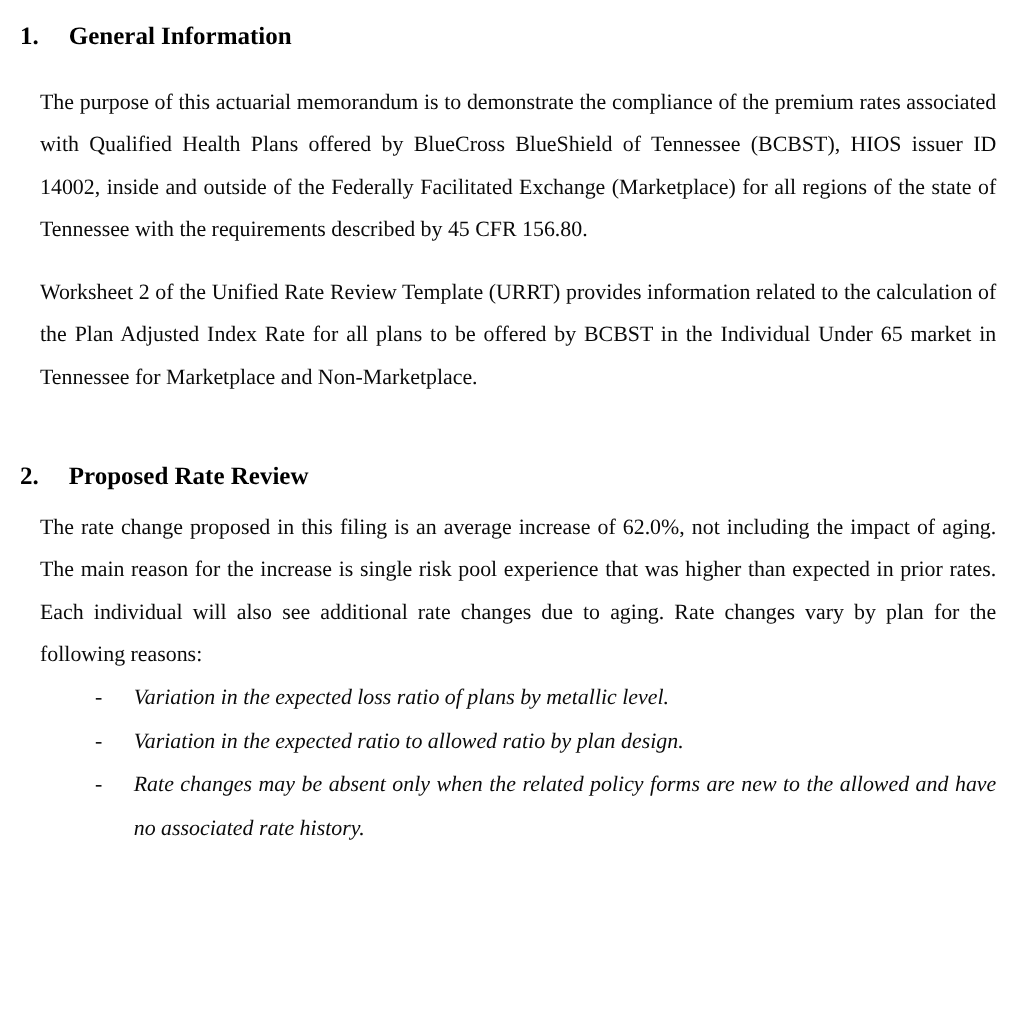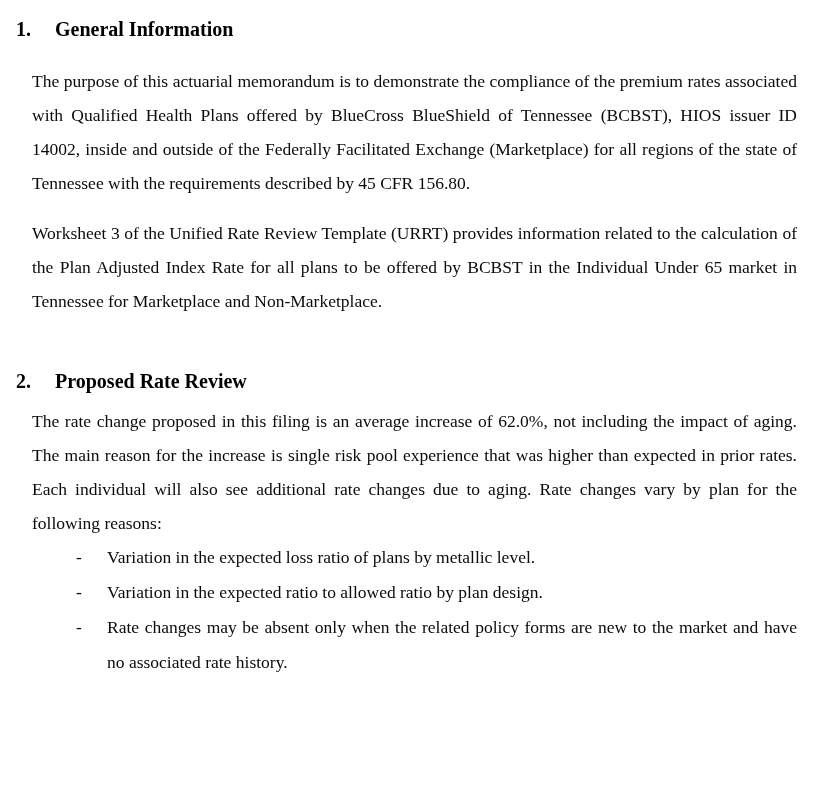--- a/index.html
+++ b/index.html
@@ -48,52 +48,53 @@
     line-height: 35px;
   }
   .bullet .dash {
     flex: 0 0 52px;
     box-sizing: border-box;
     padding-left: 21px;
   }
   .bullet .bullet-text {
     flex: 1;
     text-align: justify;
+    font-style: italic;
   }
 </style>
 </head>
 <body>
 
 <div class="page">
 
   <div class="section">
     <div class="heading heading-1">
       <span class="num">1.</span>
       <span class="title">General Information</span>
     </div>
     <p class="body-par">The purpose of this actuarial memorandum is to demonstrate the compliance of the premium rates associated with Qualified Health Plans offered by BlueCross BlueShield of Tennessee (BCBST), HIOS issuer ID 14002, inside and outside of the Federally Facilitated Exchange (Marketplace) for all regions of the state of Tennessee with the requirements described by 45 CFR 156.80.</p>
-    <p class="body-par">Worksheet 3 of the Unified Rate Review Template (URRT) provides information related to the calculation of the Plan Adjusted Index Rate for all plans to be offered by BCBST in the Individual Under 65 market in Tennessee for Marketplace and Non-Marketplace.</p>
+    <p class="body-par">Worksheet 2 of the Unified Rate Review Template (URRT) provides information related to the calculation of the Plan Adjusted Index Rate for all plans to be offered by BCBST in the Individual Under 65 market in Tennessee for Marketplace and Non-Marketplace.</p>
   </div>
 
   <div class="section">
     <div class="heading heading-2">
       <span class="num">2.</span>
       <span class="title">Proposed Rate Review</span>
     </div>
     <p class="body-par last-in-section">The rate change proposed in this filing is an average increase of 62.0%, not including the impact of aging.  The main reason for the increase is single risk pool experience that was higher than expected in prior rates.  Each individual will also see additional rate changes due to aging. Rate changes vary by plan for the following reasons:</p>
 
     <div class="bullet-list">
       <div class="bullet">
         <span class="dash">-</span>
         <span class="bullet-text">Variation in the expected loss ratio of plans by metallic level.</span>
       </div>
       <div class="bullet">
         <span class="dash">-</span>
         <span class="bullet-text">Variation in the expected ratio to allowed ratio by plan design.</span>
       </div>
       <div class="bullet">
         <span class="dash">-</span>
-        <span class="bullet-text">Rate changes may be absent only when the related policy forms are new to the market and have no associated rate history.</span>
+        <span class="bullet-text">Rate changes may be absent only when the related policy forms are new to the allowed and have no associated rate history.</span>
       </div>
     </div>
   </div>
 
 </div>
 
 </body></html>

